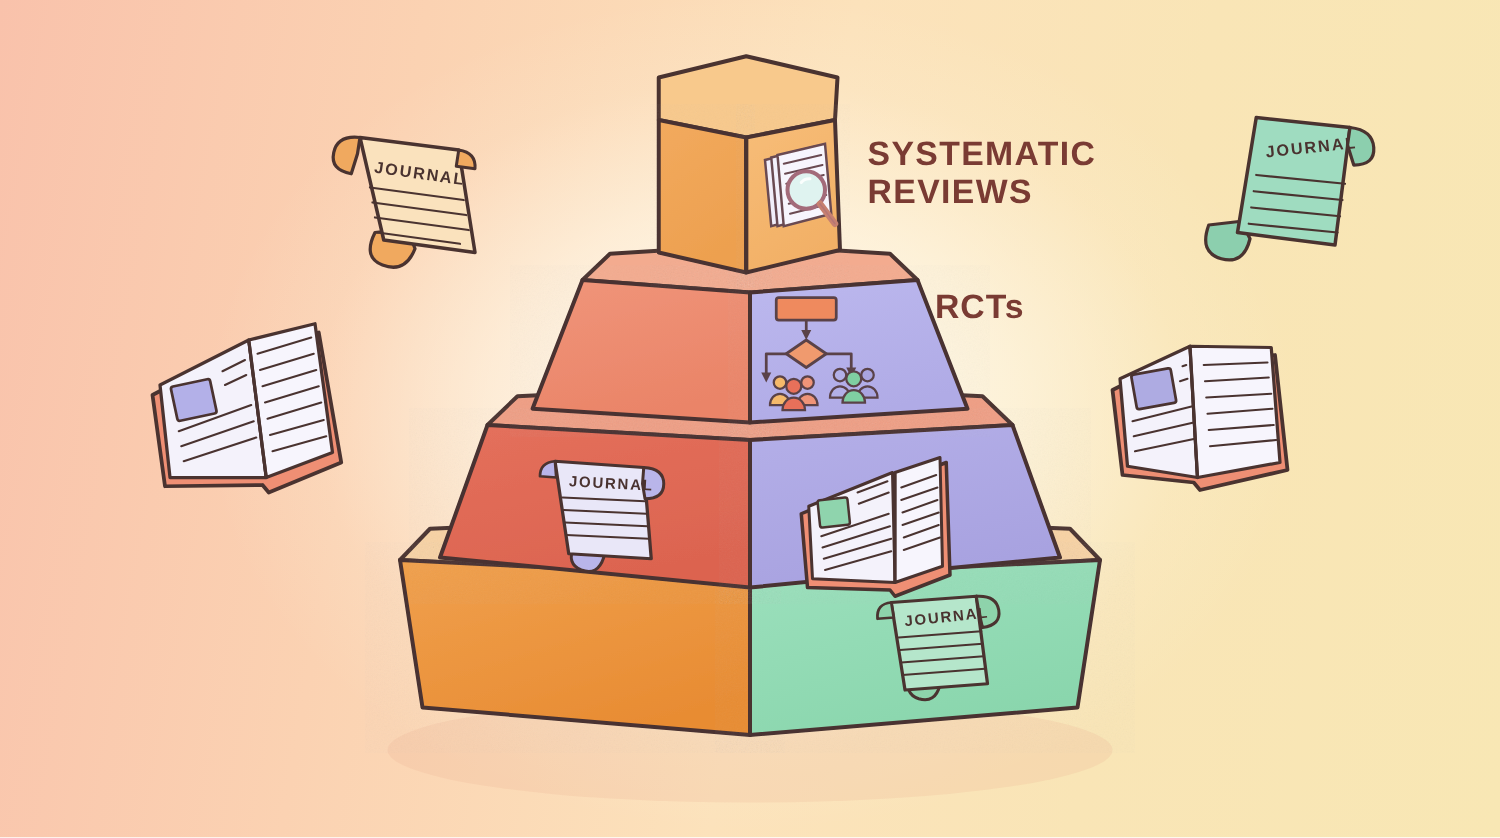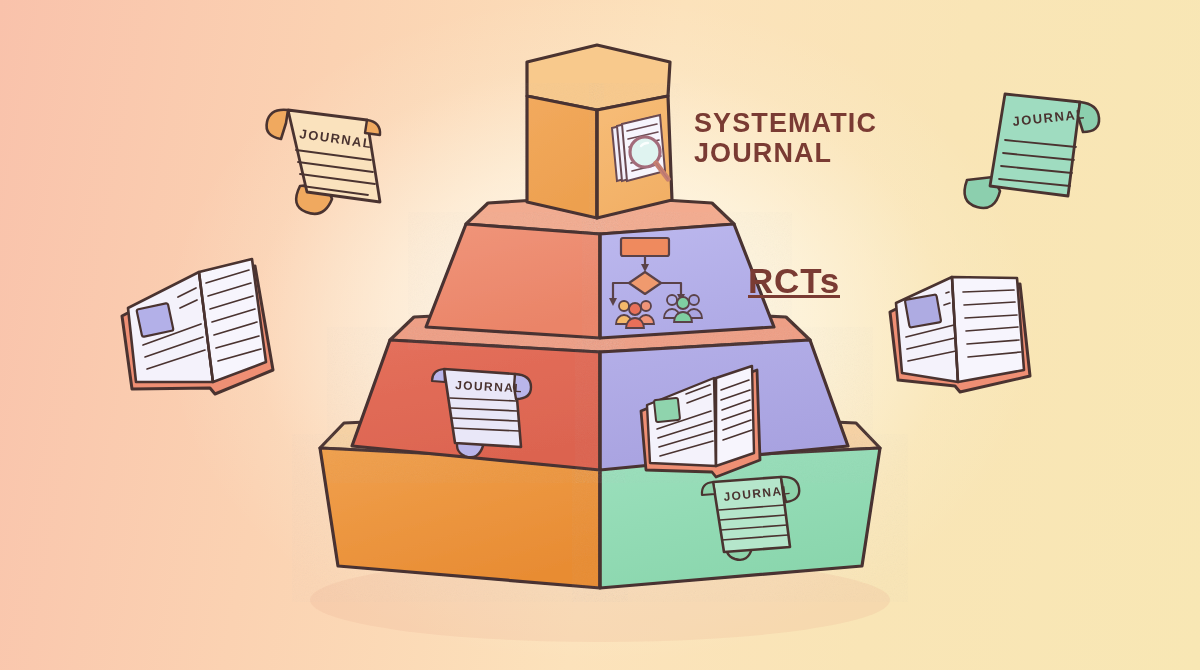--- a/index.html
+++ b/index.html
@@ -52,25 +52,24 @@
   #label-systematic-reviews {
     left: 694px;
     top: 108px;
     font-size: 27px;
     font-weight: bold;
     letter-spacing: 1.1px;
   }
 
   #label-rcts {
     left: 748px;
-    top: 261px;
-    font-size: 35px;
+    top: 230px;
+    font-size: 27px;
     font-weight: bold;
     letter-spacing: 0.8px;
-    text-decoration: underline;
   }
 </style>
 </head>
 <body>
 
 <div id="scene">
 
   <svg class="layer" viewBox="0 0 1200 670">
     <defs>
 
@@ -382,17 +381,17 @@
         <path d="M 964 305 L 1015 302"></path>
         <path d="M 965 318 L 1017 315"></path>
         <path d="M 966 331 L 1018 327"></path>
         <path d="M 967 344 L 1019 340"></path>
         <path d="M 968 357 L 1021 352"></path>
       </g>
     </g>
   </svg>
 
   <div class="label" id="label-systematic-reviews">SYSTEMATIC
-JOURNAL</div>
+REVIEWS</div>
 
   <div class="label" id="label-rcts">RCTs</div>
 
 </div>
 
 </body></html>

